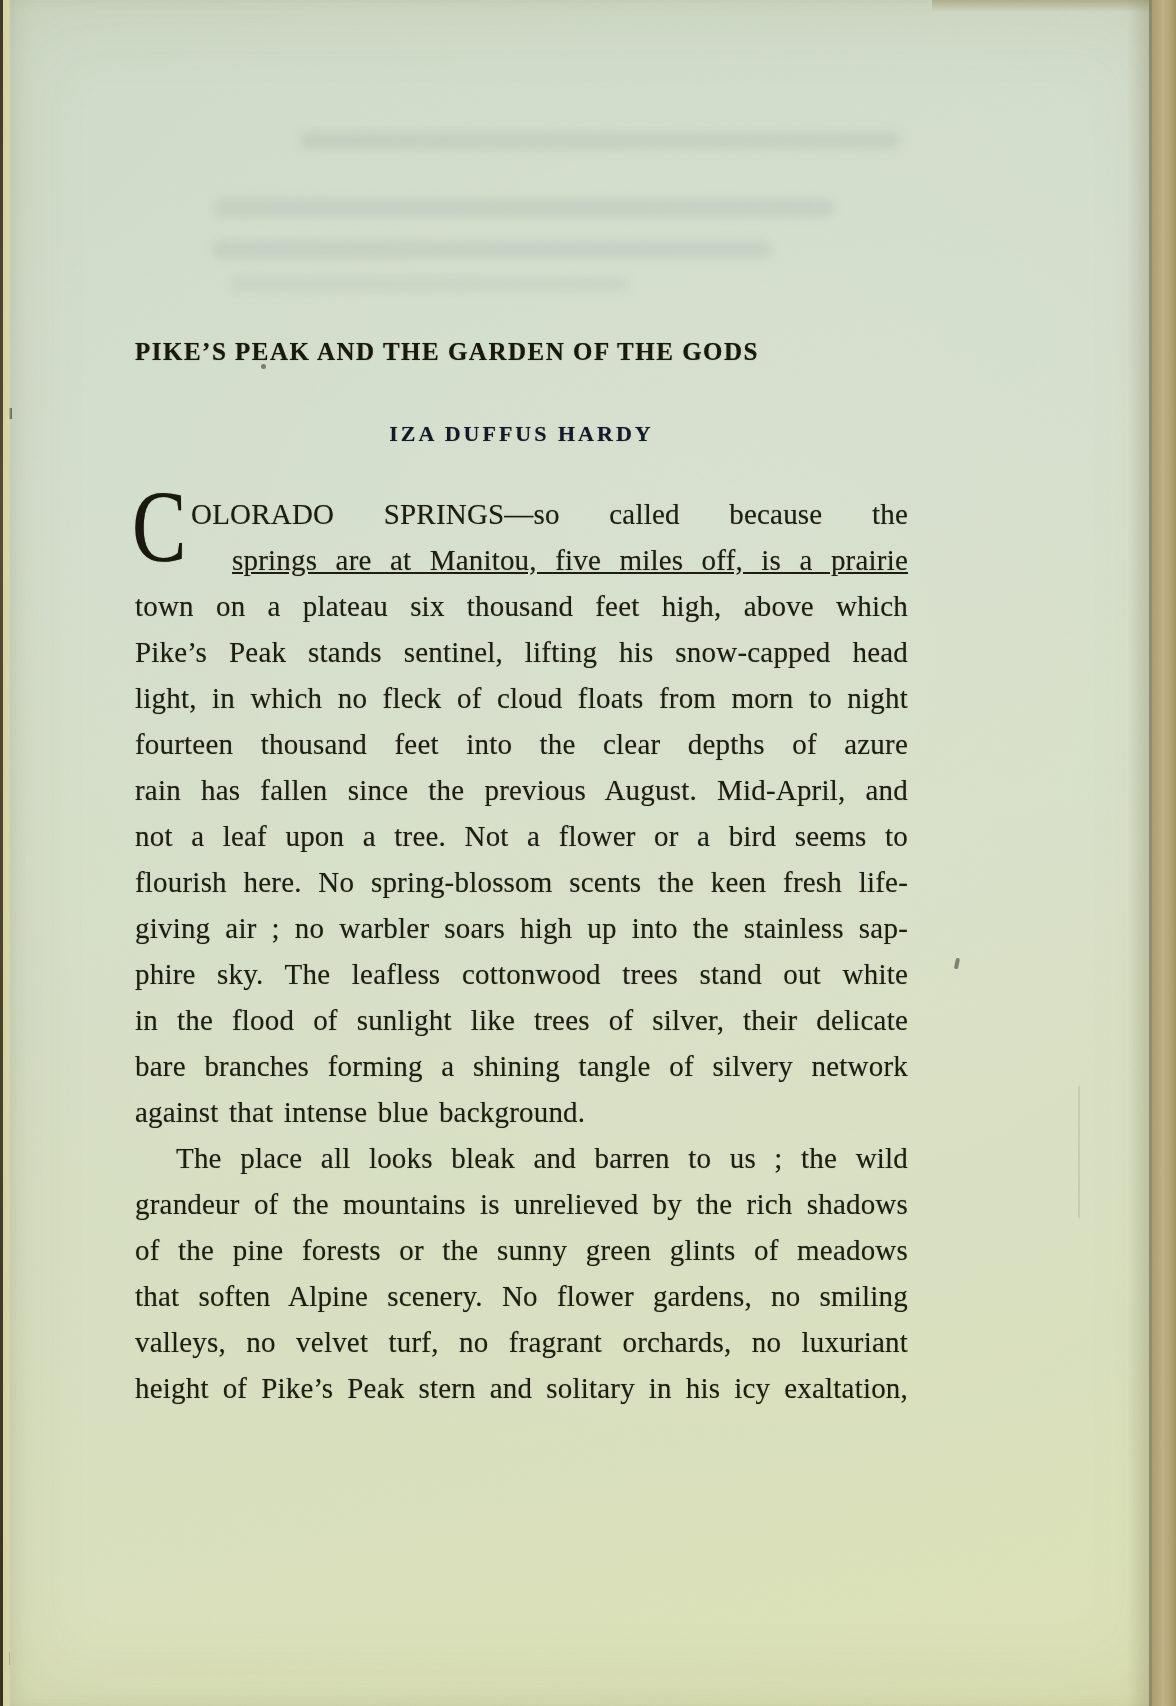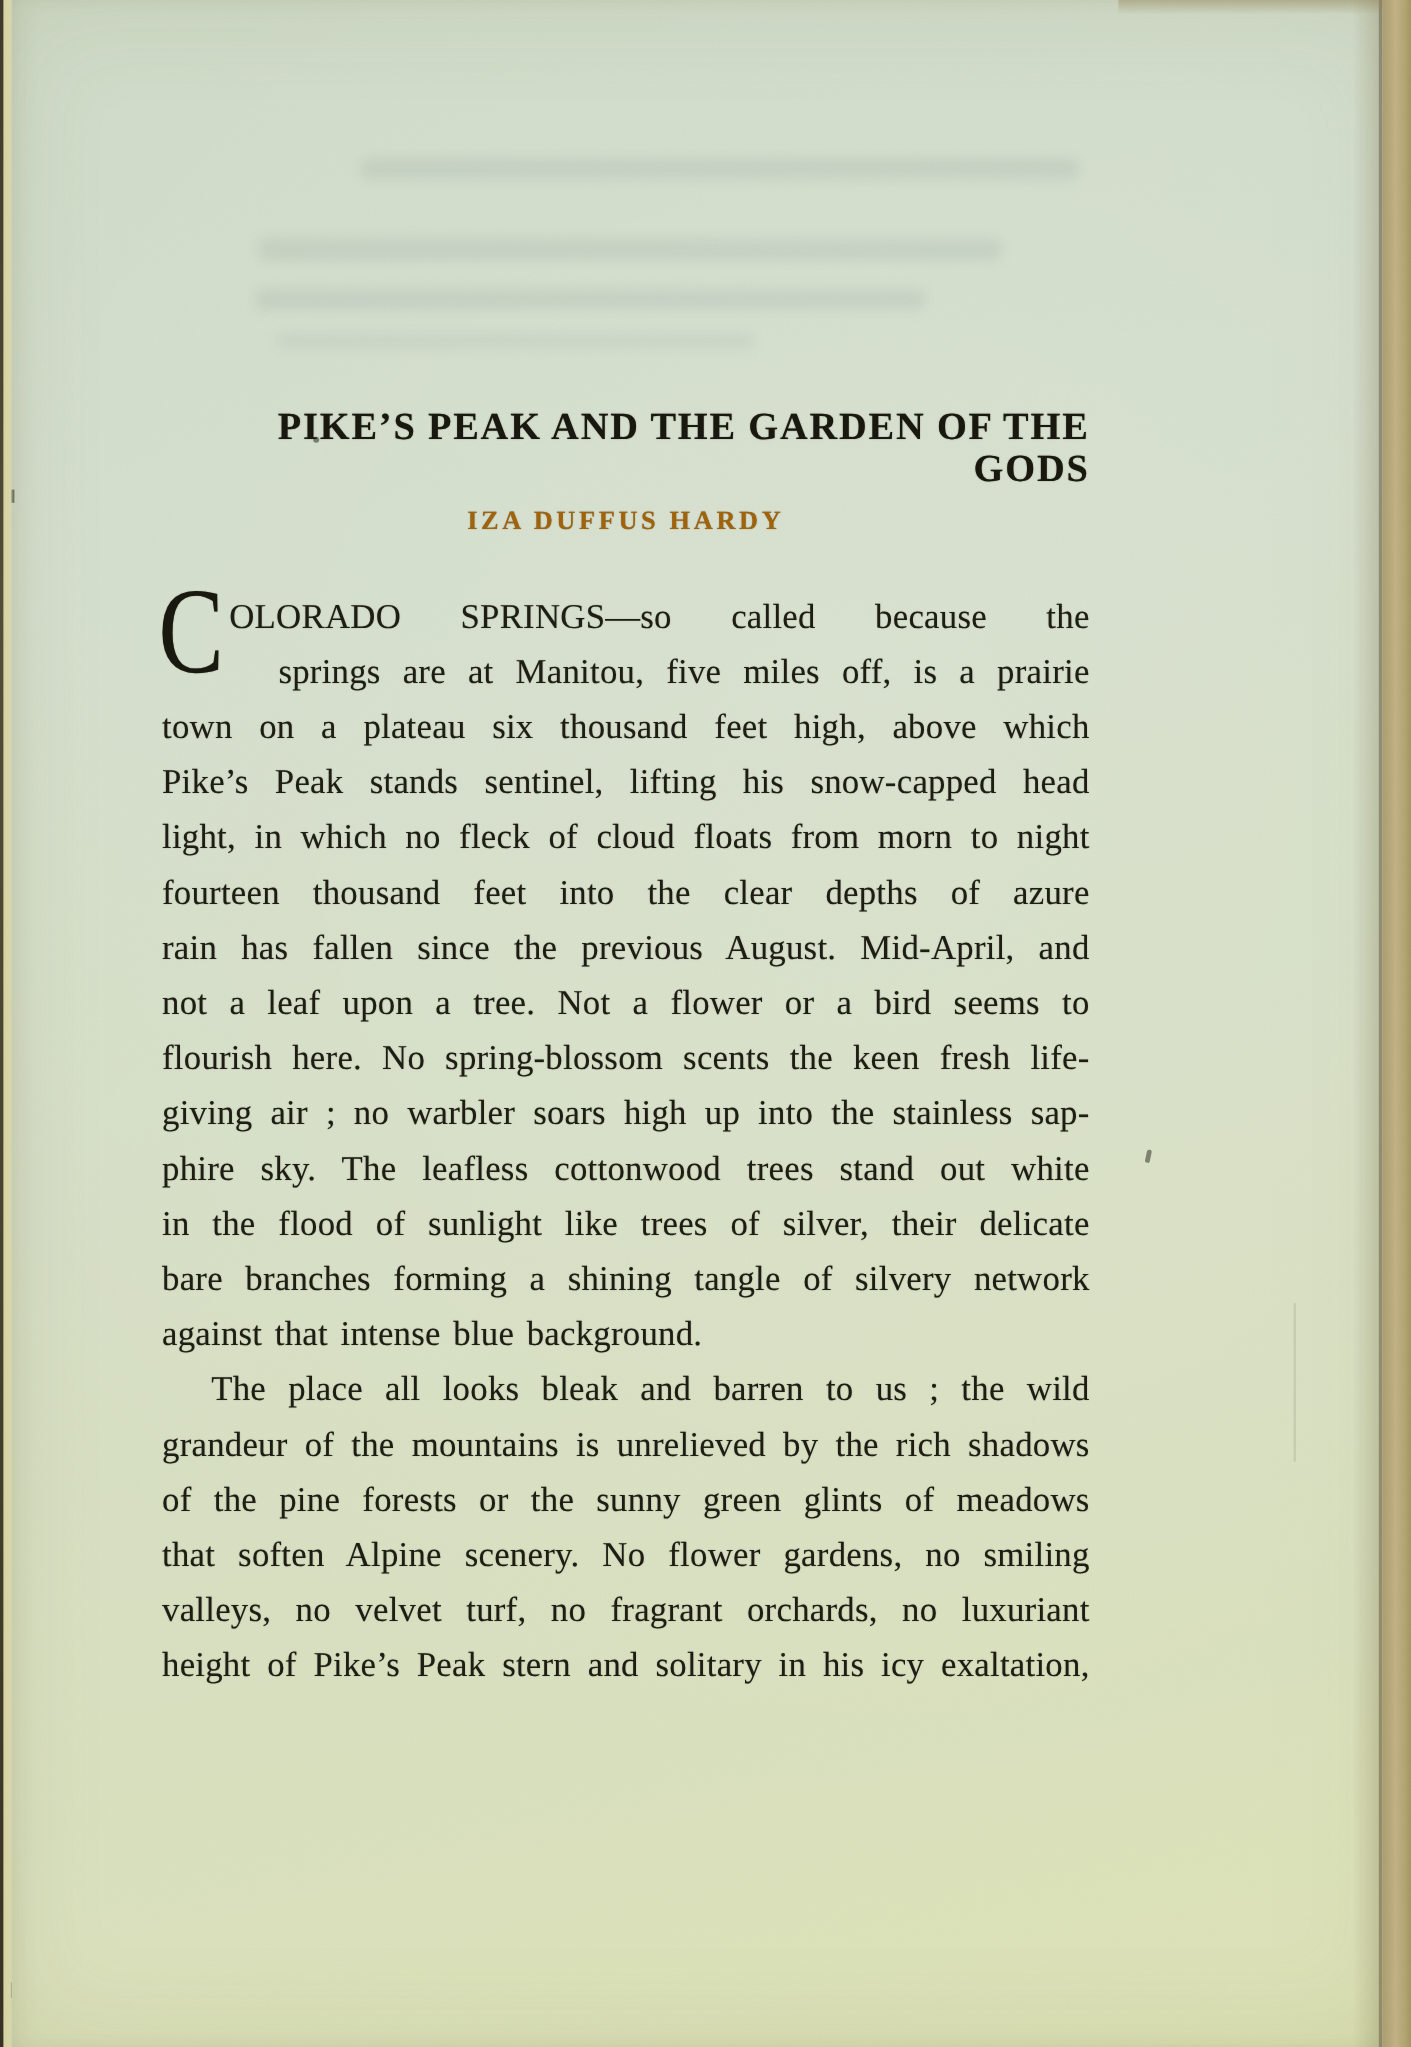--- a/index.html
+++ b/index.html
@@ -48,46 +48,46 @@
                  transform:rotate(12deg); }
   .speck-tick-1 { position:absolute; left:9px;  top:408px;  width:3px; height:11px;
                  background:rgba(50,46,30,0.6); }
   .speck-tick-2 { position:absolute; left:7px;  top:1652px; width:3px; height:13px;
                  background:rgba(50,46,30,0.55); }
   .crease-right { position:absolute; left:1078px; top:1086px; width:2px; height:132px;
                  background:rgba(40,40,20,0.10); }
   
   .page-title {
     position:absolute; left:135px; top:338px; width:773px;
-    text-align:right; font-weight:700; font-size:32px; line-height:1.1;
+    text-align:left; font-weight:700; font-size:25px; line-height:1.1;
     letter-spacing:1.5px; color:#17160d;
     text-shadow:0 0 1px rgba(23,22,13,0.55);
   }
   .byline {
     position:absolute; left:135px; top:421px; width:773px;
     text-align:center; font-weight:700; font-size:22px;
-    letter-spacing:3px; color:#a16207;
+    letter-spacing:3px; color:#0f172a;
     text-shadow:0 0 1px rgba(23,22,13,0.45);
   }
   .body-text {
     position:absolute; left:135px; top:491px; width:773px;
     font-size:29px; line-height:46px; color:#1c1b11;
     word-spacing:3px; letter-spacing:0.2px;
     text-shadow:0 0 1px rgba(28,27,17,0.40);
   }
   .drop-cap {
     position:absolute; left:-3px; top:-14px;
     font-size:102px; line-height:100px; color:#17160d;
     transform:scaleX(0.8); transform-origin:left top;
     text-shadow:0 0 1px rgba(23,22,13,0.6);
   }
   .line { text-align:justify; text-align-last:justify; }
   .line.flush-left { text-align-last:left; }
   .line.pad-1 { padding-left:56px; }
-  .line.pad-2 { padding-left:97px; }
+  .line.pad-2 { padding-left:97px;text-decoration:underline; }
   .line.indent { text-indent:41px; }
   .grain { position:absolute; inset:0; opacity:0.5; pointer-events:none; }
 </style>
 </head>
 <body>
 
 <div class="paper"></div>
 
 <div class="ghost ghost-1"></div>
 <div class="ghost ghost-2"></div>

